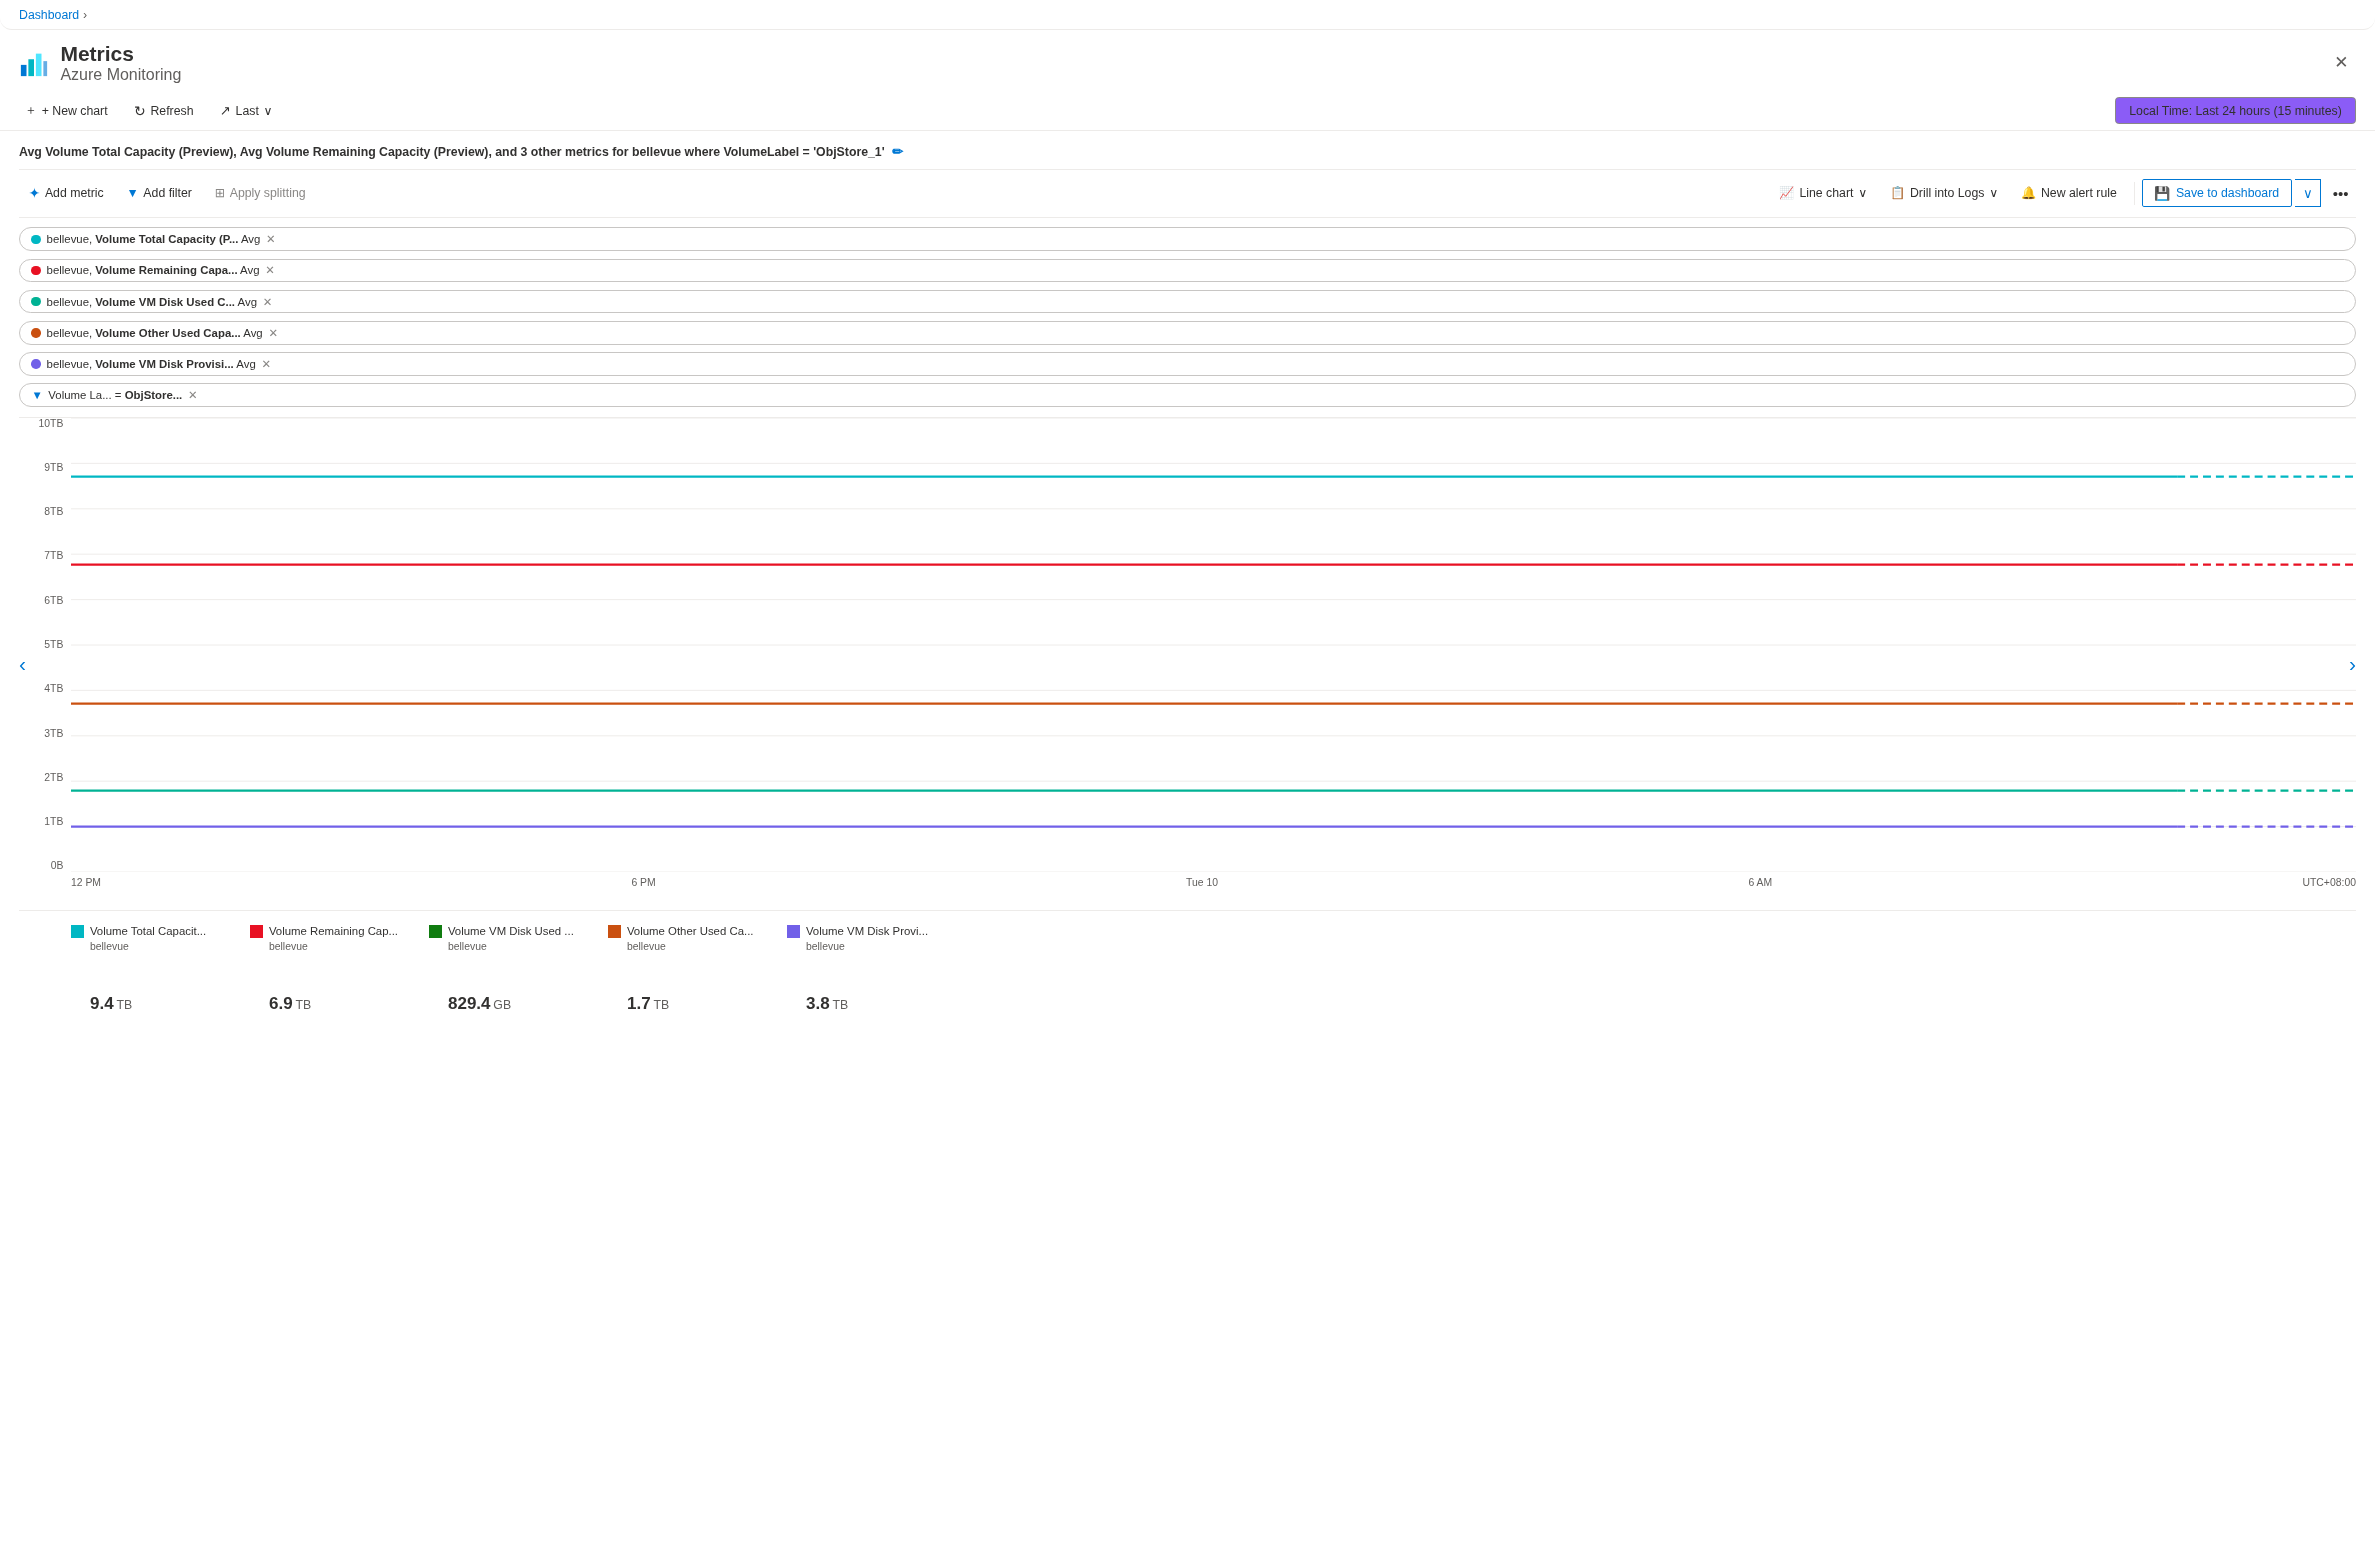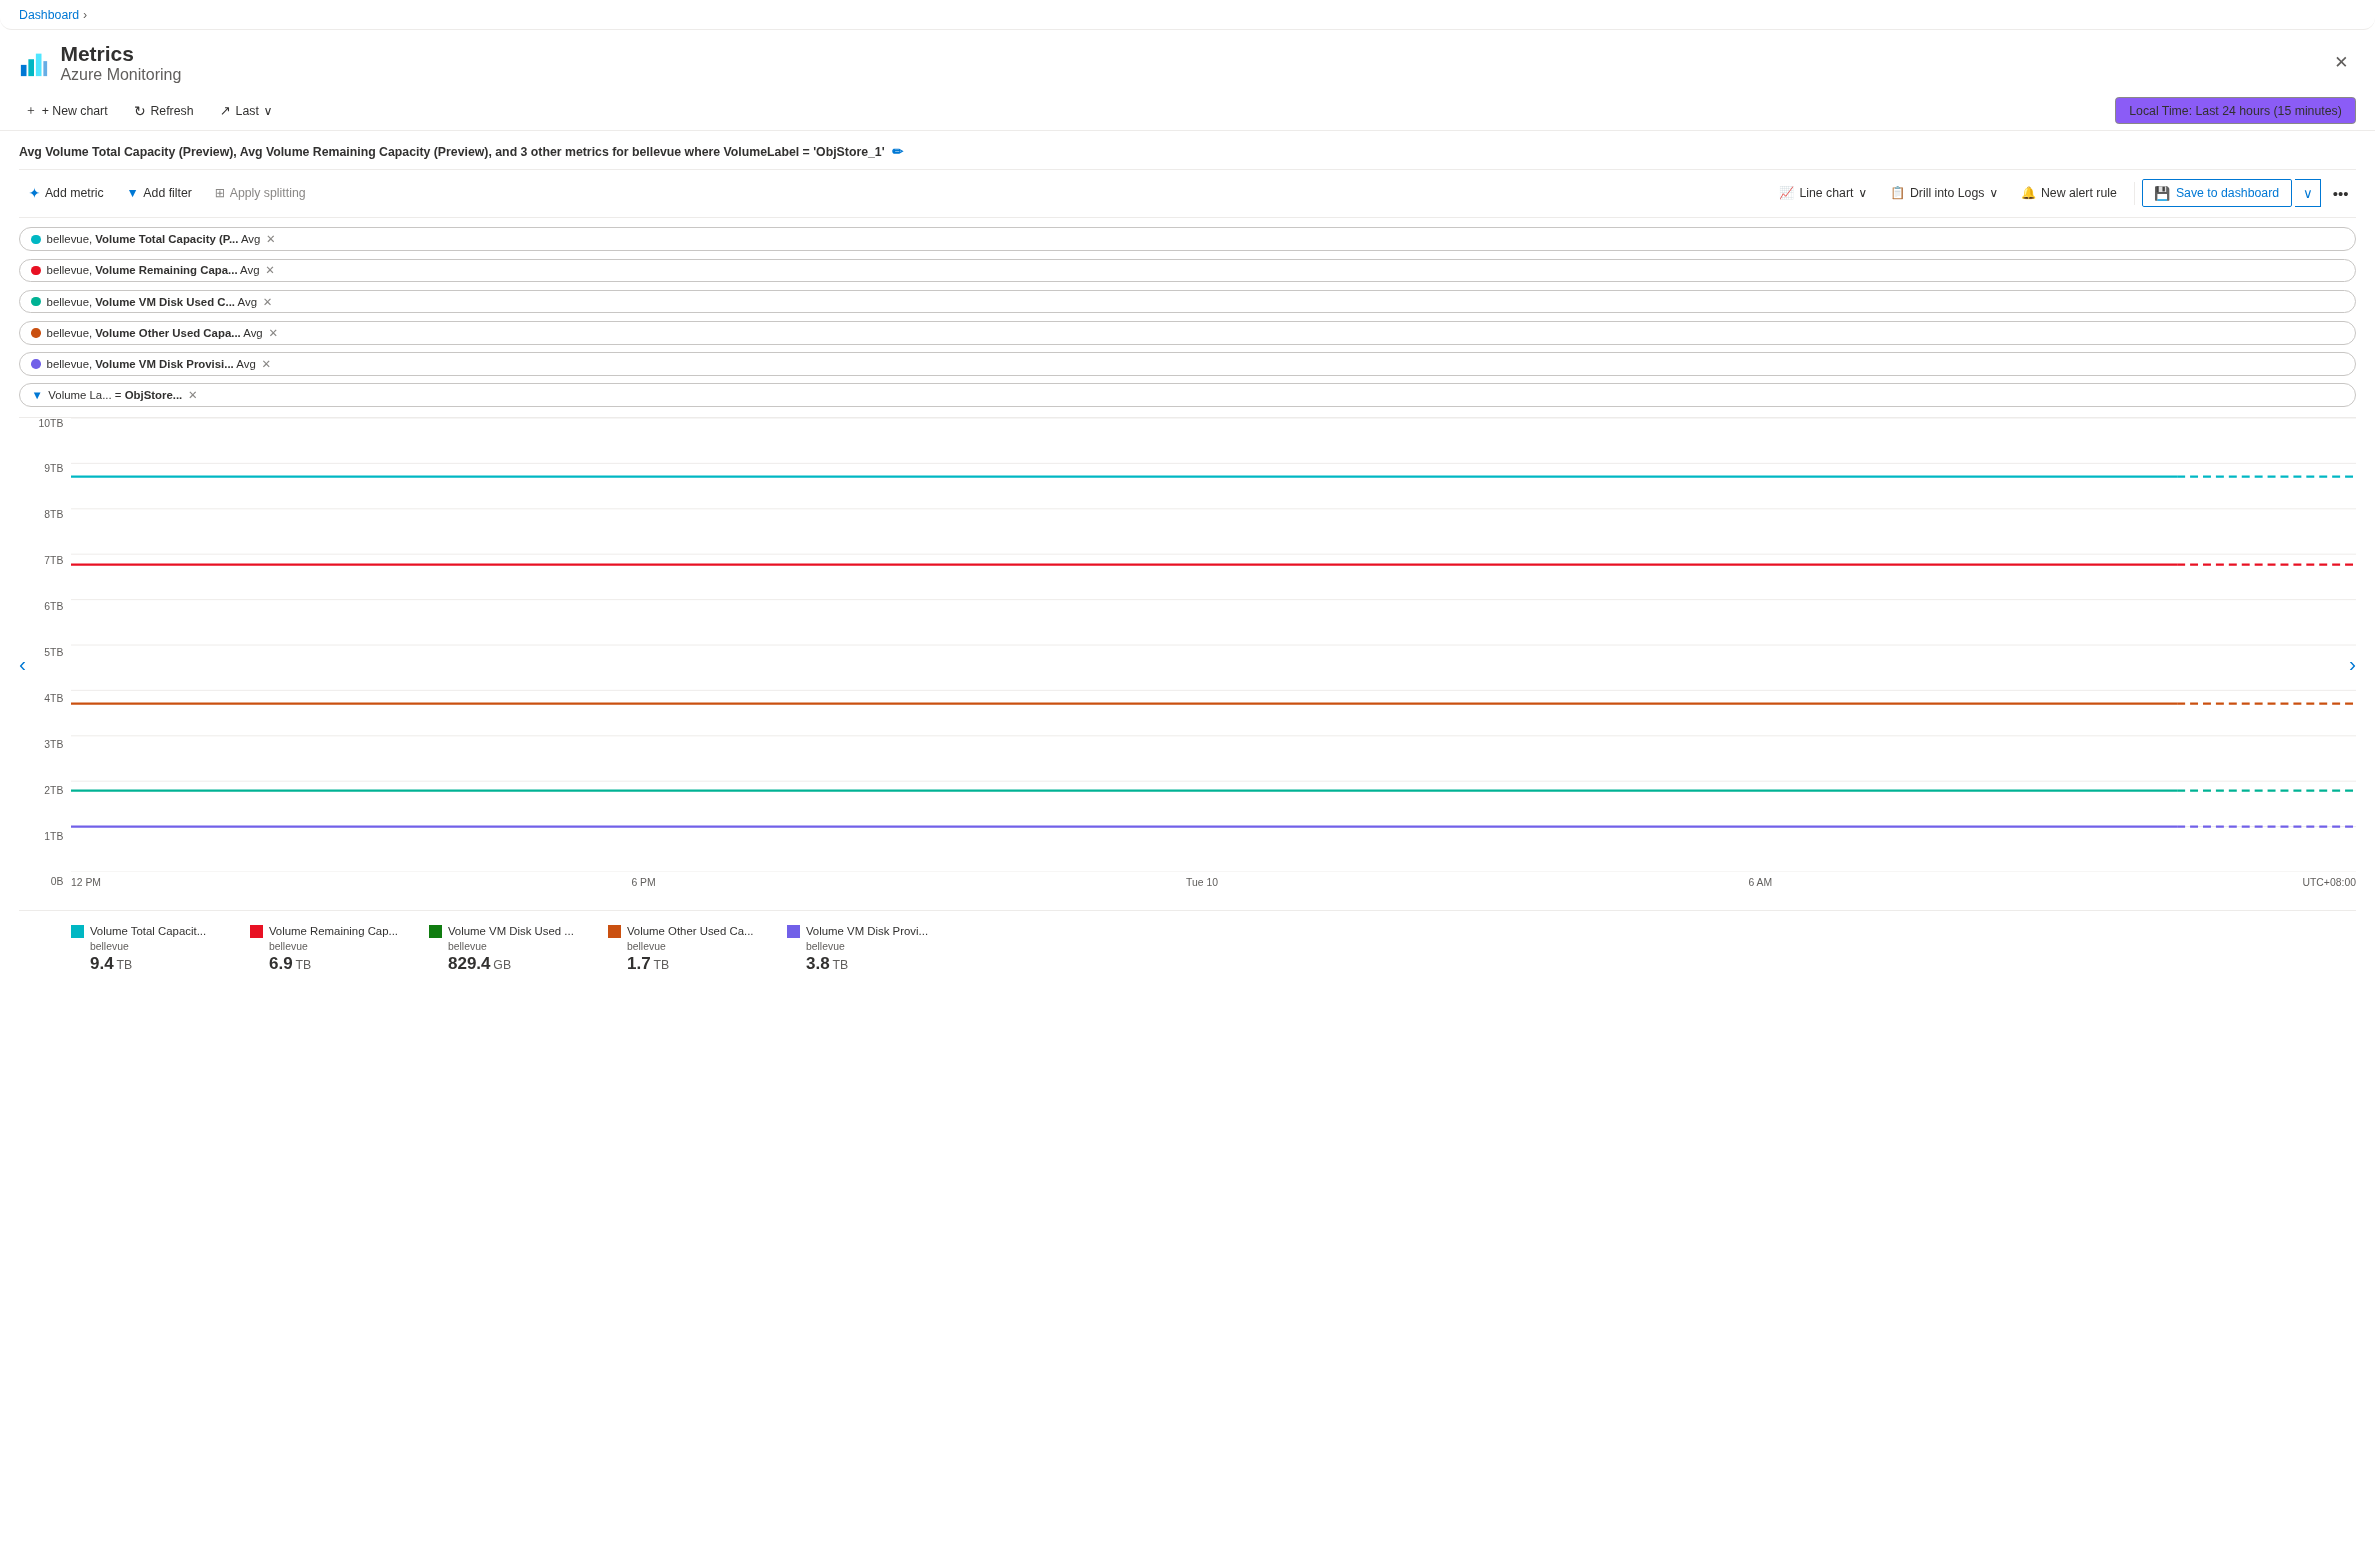--- a/index.html
+++ b/index.html
@@ -47,35 +47,35 @@
     .tag-dot-orange { background: #ca5010; }
     .tag-dot-purple { background: #7160e8; }
     .tag-remove { color: #8a8886; cursor: pointer; font-size: 11.4px; }
     .filter-tag { display: flex; align-items: center; gap: 5.7px; border: 0.9px solid #c8c6c4; border-radius: 13.2px; padding: 3.8px 11.4px; font-size: 11.4px; background: #fff; }
     .filter-icon { color: #0078d4; font-size: 11.4px; }
     
     .chart-area { position: relative; height: 492px; margin: 0; }
     .chart-nav-left { position: absolute; left: -17px; top: 50%; transform: translateY(-50%); font-size: 21px; color: #0078d4; cursor: pointer; background: none; border: none; z-index: 10; }
     .chart-nav-right { position: absolute; right: -17px; top: 50%; transform: translateY(-50%); font-size: 21px; color: #0078d4; cursor: pointer; background: none; border: none; z-index: 10; }
     
-    .y-axis { position: absolute; left: 0; top: 0; bottom: 22px; width: 52px; display: flex; flex-direction: column; justify-content: space-between; align-items: flex-end; padding-right: 7.6px; }
+    .y-axis { position: absolute; left: 0; top: 0; bottom: 38px; width: 52px; display: flex; flex-direction: column; justify-content: space-between; align-items: flex-end; padding-right: 7.6px; }
     .y-label { font-size: 10.4px; color: #605e5c; }
     
     .chart-plot { position: absolute; left: 52px; right: 0; top: 0; bottom: 38px; }
     
     .x-axis { position: absolute; left: 52px; right: 0; bottom: 0; height: 38px; display: flex; justify-content: space-between; align-items: flex-start; padding-top: 5.7px; }
     .x-label { font-size: 10.4px; color: #605e5c; }
     
     .legend-area { display: flex; gap: 28px; padding: 14px 0 9.5px 52px; border-top: 0.9px solid #edebe9; flex-wrap: wrap; align-items: center; }
     .legend-item { display: flex; flex-direction: column; gap: 2.8px; min-width: 151px; }
     .legend-header { display: flex; align-items: center; gap: 5.7px; }
     .legend-color-bar { width: 13.2px; height: 13.2px; flex-shrink: 0; }
     .legend-title { font-size: 11.4px; color: #323130; }
     .legend-sub { font-size: 10.4px; color: #605e5c; padding-left: 19px; }
-    .legend-value { font-size: 17px; font-weight: 600; padding-left: 19px; display: flex; align-items: baseline; gap: 2.8px; }
+    .legend-value { font-size: 17px; font-weight: 600; padding-left: 19px; display: flex; align-items: baseline; gap: 2.8px; margin-top: 40px; }
     .legend-unit { font-size: 12.3px; font-weight: 400; color: #605e5c; }
     
     svg.chart-svg { width: 100%; height: 100%; }
   </style>
 </head>
 <body>
 
 <div class="top-bar">
   <div class="breadcrumb">
     <span>Dashboard</span>

